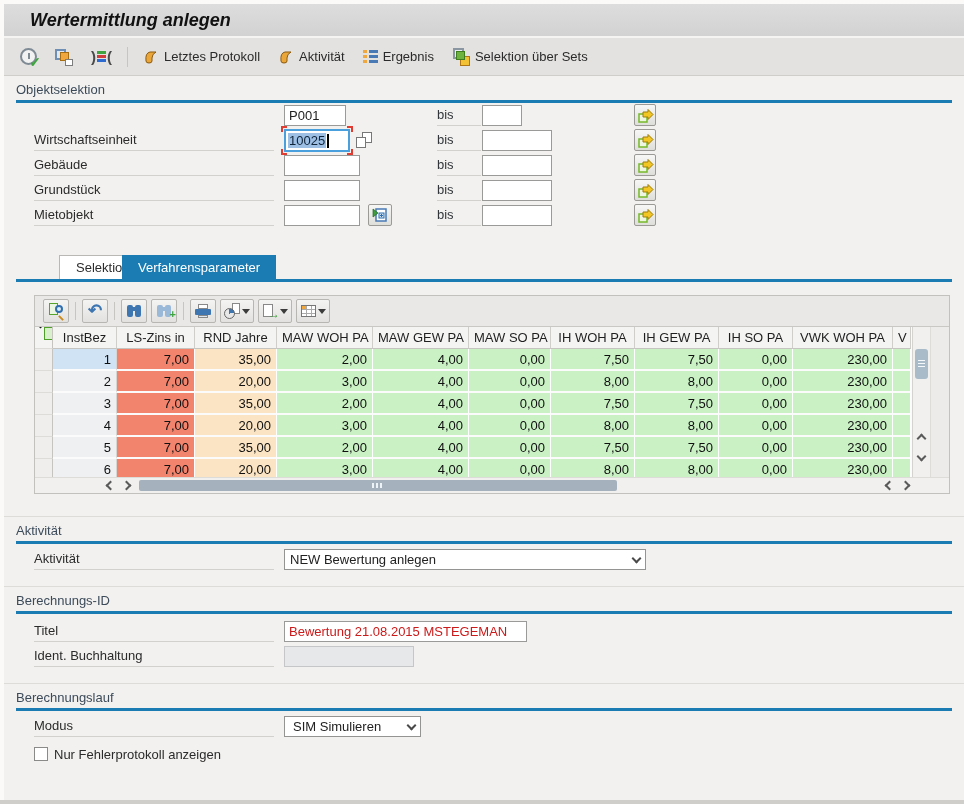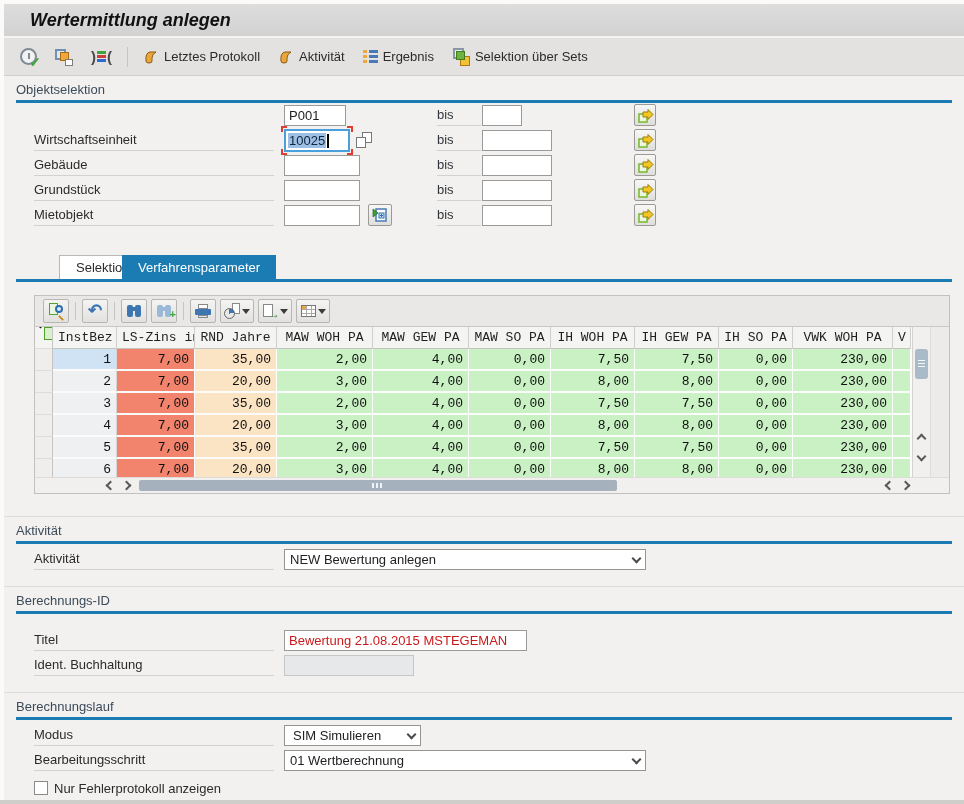--- a/index.html
+++ b/index.html
@@ -130,21 +130,21 @@
   .i-pie .circle { position:absolute; left:0; bottom:0; width:11px; height:11px; border-radius:50%; border:1px solid #666;
                    background:conic-gradient(#3e76b2 0 90deg, #e8e8e8 90deg 360deg); }
   .i-export { width:16px; height:15px; position:relative; }
   .i-export .page { position:absolute; left:1px; top:0; width:10px; height:13px; background:#fff; border:1px solid #888; }
   .i-export .arr { position:absolute; right:-2px; top:3px; color:#3f9c3f; font-weight:bold; font-size:12px; }
   .i-layout { width:15px; height:12px; background:#fff; border:1px solid #777; position:relative;
               background-image:linear-gradient(#aaa 1px, transparent 1px), linear-gradient(90deg,#aaa 1px, transparent 1px);
               background-size:5px 4px; background-position:-1px -1px; }
   .i-layout::before { content:""; position:absolute; left:0; top:0; width:4px; height:3px; background:#f0a73e; }
 
-  .alv-bodyrow { display:flex;font-family:Liberation Mono, monospace; }
+  .alv-bodyrow { display:flex; }
   .gridwrap { width:878px; height:150px; overflow:hidden; background:#fbfbfb; border-right:1px solid #d4d3d0; }
   table.grid { border-collapse:separate; border-spacing:0; table-layout:fixed; width:876px; }
   .grid th, .grid td { height:22px; font-weight:normal; font-size:13px; padding:0 5px; overflow:hidden; white-space:nowrap; }
   .grid th { background:#f4f4f3; border-right:1px solid #cfcecb; border-bottom:1px solid #c5c4c1; text-align:center; color:#1f1f1f; }
   .grid td { border-right:1px solid #ffffff; border-bottom:2px solid #fbfbfb; text-align:right; color:#101010; }
   .grid .selcell { background:#efeeec; border-right:1px solid #c5c4c1; border-bottom:1px solid #dddcd9; }
   .grid th.corner { background:#f4f4f3; padding:0 2px; }
   .col-0 { width:64px; } .col-1 { width:78px; } .col-2 { width:82px; }
   .col-3 { width:96px; } .col-4 { width:96px; } .col-5 { width:82px; }
   .col-6 { width:84px; } .col-7 { width:84px; } .col-8 { width:74px; }
@@ -546,46 +546,39 @@
       <span class="flabel">Aktivität</span>
       <span class="dd dd-w362">
         <span>NEW Bewertung anlegen</span>
         <span class="dchev"></span>
       </span>
     </div>
 
     <div class="hsep" style="margin-top:14px"></div>
     <div class="grp-title">Berechnungs-ID</div>
     <div class="grp-line"></div>
-    <div class="frow" style="margin-top:14px">
+    <div class="frow" style="margin-top:5px">
       <span class="flabel">Titel</span>
       <span class="ffield inp-red">Bewertung 21.08.2015 MSTEGEMAN</span>
     </div>
     <div class="frow">
       <span class="flabel">Ident. Buchhaltung</span>
       <span class="ffield inp-dis"></span>
     </div>
 
     <div class="hsep" style="margin-top:14px"></div>
     <div class="grp-title">Berechnungslauf</div>
     <div class="grp-line"></div>
     <div class="frow" style="margin-top:3px">
       <span class="flabel">Modus</span>
       <span class="dd dd-w137">
         <span>SIM Simulieren</span>
         <span class="dchev"></span>
       </span>
     </div>
-    <div class="frow">
-      <span class="flabel">Bearbeitungsschritt</span>
-      <span class="dd dd-w362">
-        <span>01 Wertberechnung</span>
-        <span class="dchev"></span>
-      </span>
-    </div>
     <div class="chkrow">
       <span class="chkbox"></span>
       <span class="chklabel">Nur Fehlerprotokoll anzeigen</span>
     </div>
 
   </div>
 
   <div class="bottom-strip"></div>
 </div>
 

